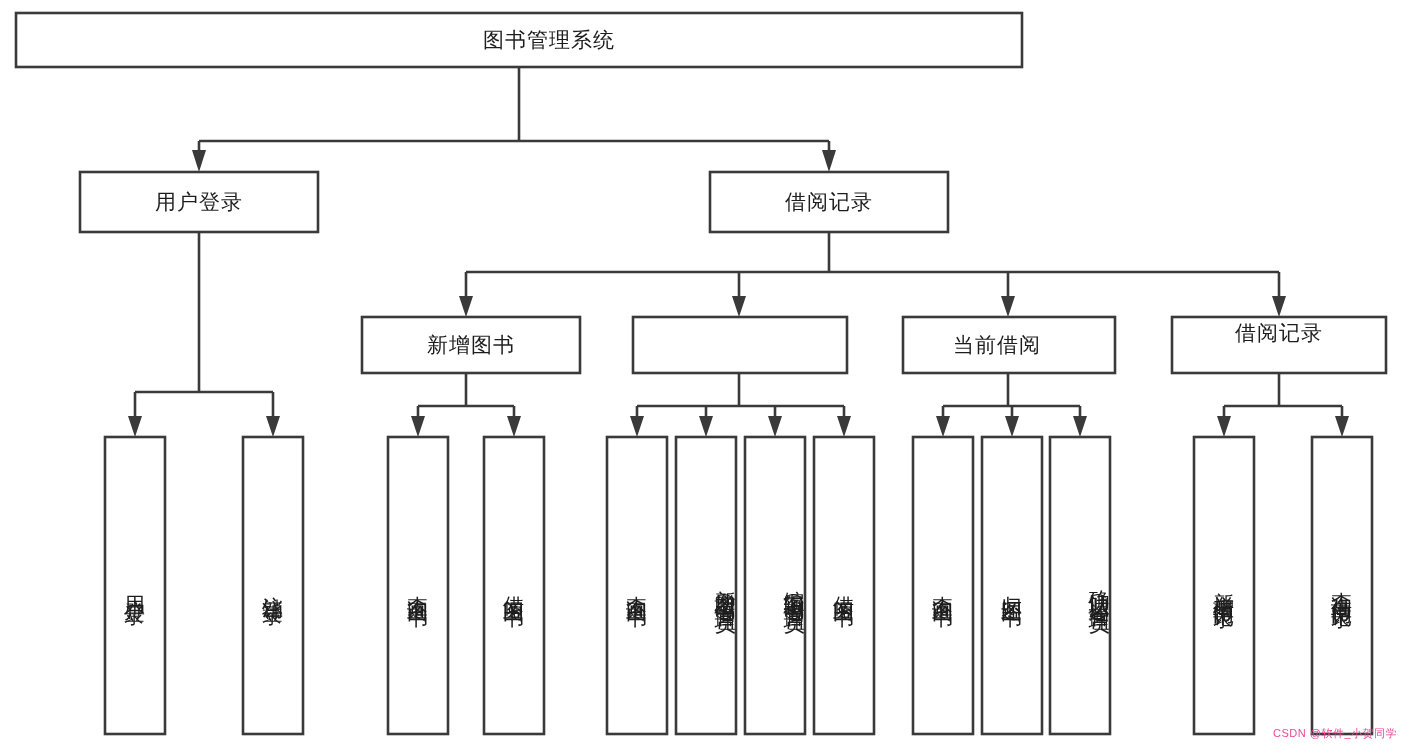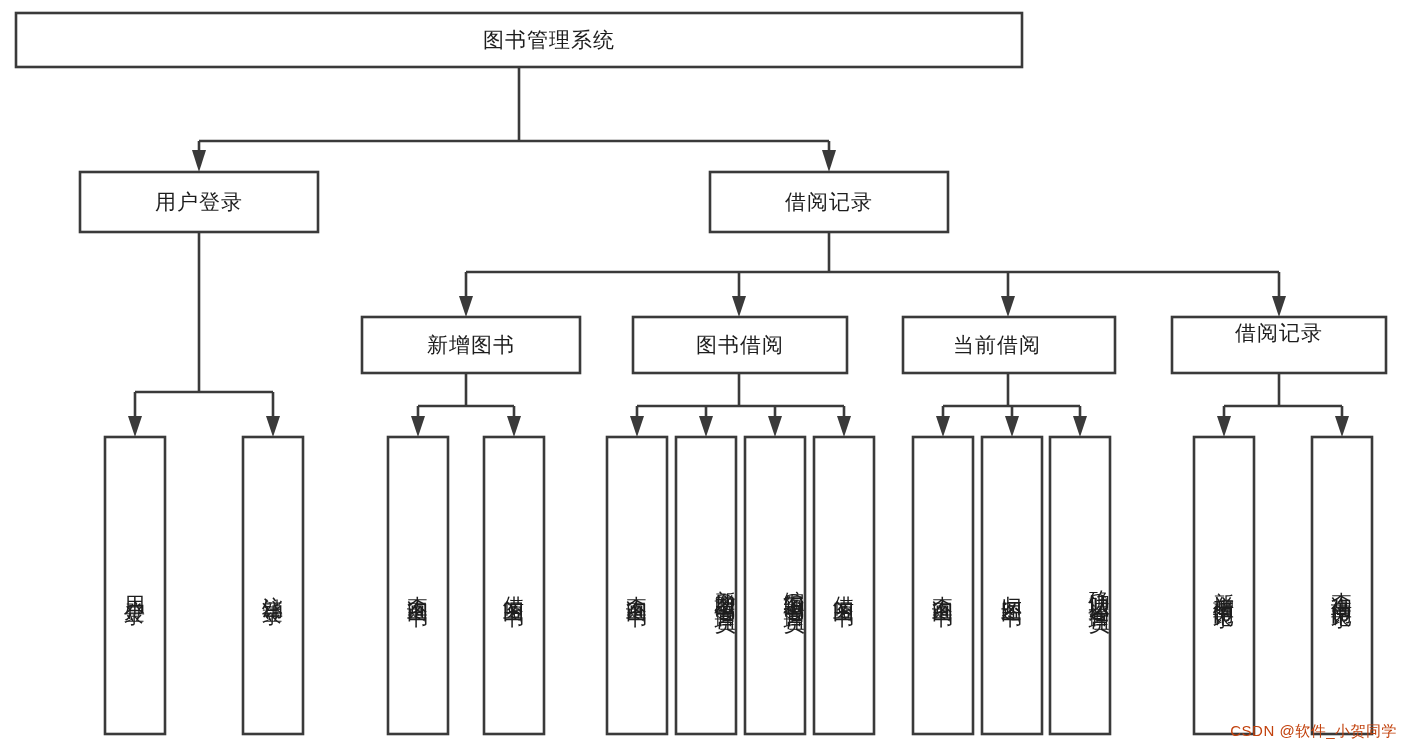--- a/index.html
+++ b/index.html
@@ -56,22 +56,22 @@
     writing-mode: vertical-rl;
     text-orientation: upright;
     font-size: 21px;
     letter-spacing: 3.5px;
     line-height: 1;
   }
   .watermark {
     position: absolute;
     right: 8px;
     bottom: 6px;
-    font-size: 15px;
-    color: #c2410c;
+    font-size: 11px;
+    color: #ec4899;
     font-family: "Liberation Sans", "DejaVu Sans", sans-serif;
     white-space: nowrap;
     letter-spacing: 0.5px;
   }
 </style>
 </head>
 <body>
 
 <div id="diagram-root">
 
@@ -174,21 +174,20 @@
     <rect class="node-rect" x="1194" y="437" width="60" height="297"></rect>
     <rect class="node-rect" x="1312" y="437" width="60" height="297"></rect>
   </svg>
 
   <div class="node-label horizontal" style="left:16px; top:13px; width:1006px; height:54px;padding-left:30px;">图书管理系统</div>
 
   <div class="node-label horizontal" style="left:80px; top:172px; width:238px; height:60px;">用户登录</div>
   <div class="node-label horizontal" style="left:710px; top:172px; width:238px; height:60px;">借阅记录</div>
 
   <div class="node-label horizontal" style="left:362px; top:317px; width:218px; height:56px;">新增图书</div>
-  <div class="node-label horizontal" style="left:633px; top:317px; width:214px; height:56px;">图书借阅</div>
   <div class="node-label horizontal" style="left:903px; top:317px; width:188px; height:56px;">当前借阅</div>
   <div class="node-label horizontal" style="left:1172px; top:305px; width:214px; height:56px;">借阅记录</div>
 
   <div class="node-label vertical" style="left:105px; top:437px; width:60px; height:297px;">用户登录</div>
   <div class="node-label vertical" style="left:243px; top:437px; width:60px; height:297px;">注销登录</div>
   <div class="node-label vertical" style="left:388px; top:437px; width:60px; height:297px;">查询图书</div>
   <div class="node-label vertical" style="left:484px; top:437px; width:60px; height:297px;">借阅图书</div>
   <div class="node-label vertical" style="left:607px; top:437px; width:60px; height:297px;">查询图书</div>
   <div class="node-label vertical" style="left:676px; top:443px; width:60px; height:291px; align-items:flex-start;">新增图书（管理员）</div>
   <div class="node-label vertical" style="left:745px; top:443px; width:60px; height:291px; align-items:flex-start;">编辑图书（管理员）</div>

